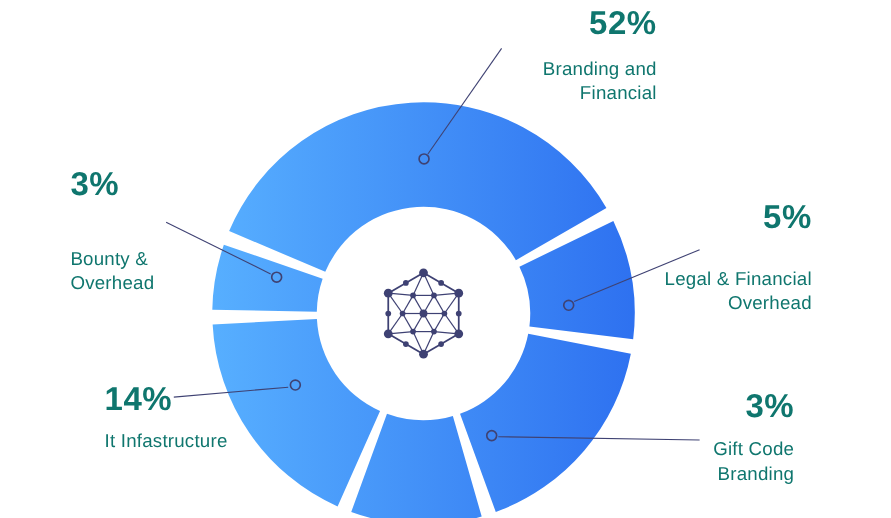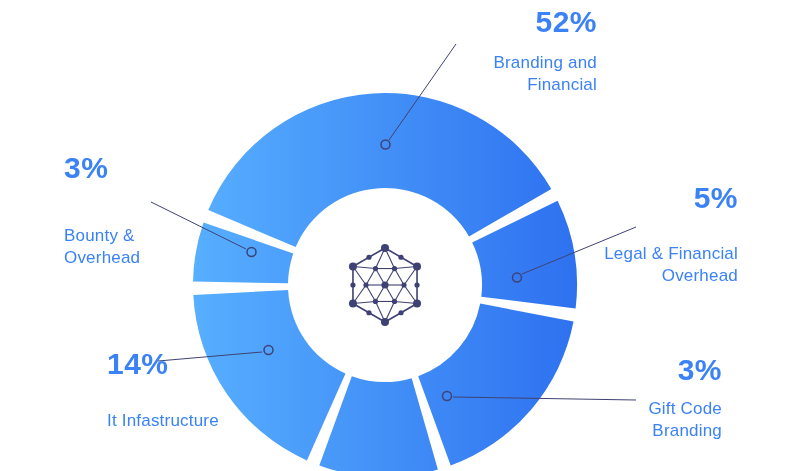--- a/index.html
+++ b/index.html
@@ -3,31 +3,31 @@
 <meta charset="utf-8">
 <style>
   html,body{margin:0;padding:0;background:#ffffff;}
   .stage{
     position:relative;width:810px;height:471px;background:#ffffff;overflow:hidden;
     font-family:"Liberation Sans", sans-serif;
   }
   .chart-svg{position:absolute;left:0;top:0;}
   .leader line{stroke:#3F4273;stroke-width:1;fill:none;}
   .leader .marker{fill:none;stroke:#3F4273;stroke-width:1.5;}
-  .callout{position:absolute;color:#3b82f6;}
+  .callout{position:absolute;color:#0f766e;}
   .pct{font-size:30px;font-weight:700;letter-spacing:.5px;height:36px;line-height:36px;}
   .cap{font-size:17px;line-height:22px;font-weight:400;letter-spacing:.2px;}
   .callout.branding{left:437px;top:4px;width:160px;text-align:right;}
   .callout.branding .cap{margin-top:12px;}
   .callout.bounty{left:64px;top:150px;width:170px;text-align:left;}
   .callout.bounty .cap{margin-top:39px;}
   .callout.legal{left:578px;top:180px;width:160px;text-align:right;}
   .callout.legal .cap{margin-top:27px;}
-  .callout.itinfra{left:107px;top:346px;width:190px;text-align:left;}
-  .callout.itinfra .cap{margin-top:28px;}
+  .callout.itinfra{left:95px;top:346px;width:190px;text-align:left;}
+  .callout.itinfra .cap{margin-top:8px;}
   .callout.gift{left:562px;top:352px;width:160px;text-align:right;}
   .callout.gift .cap{margin-top:10px;text-align:right;}
 </style>
 </head>
 <body>
 
 <div class="stage">
 
   <svg class="chart-svg" width="810" height="471" viewBox="0 0 810 471">
     <defs>

